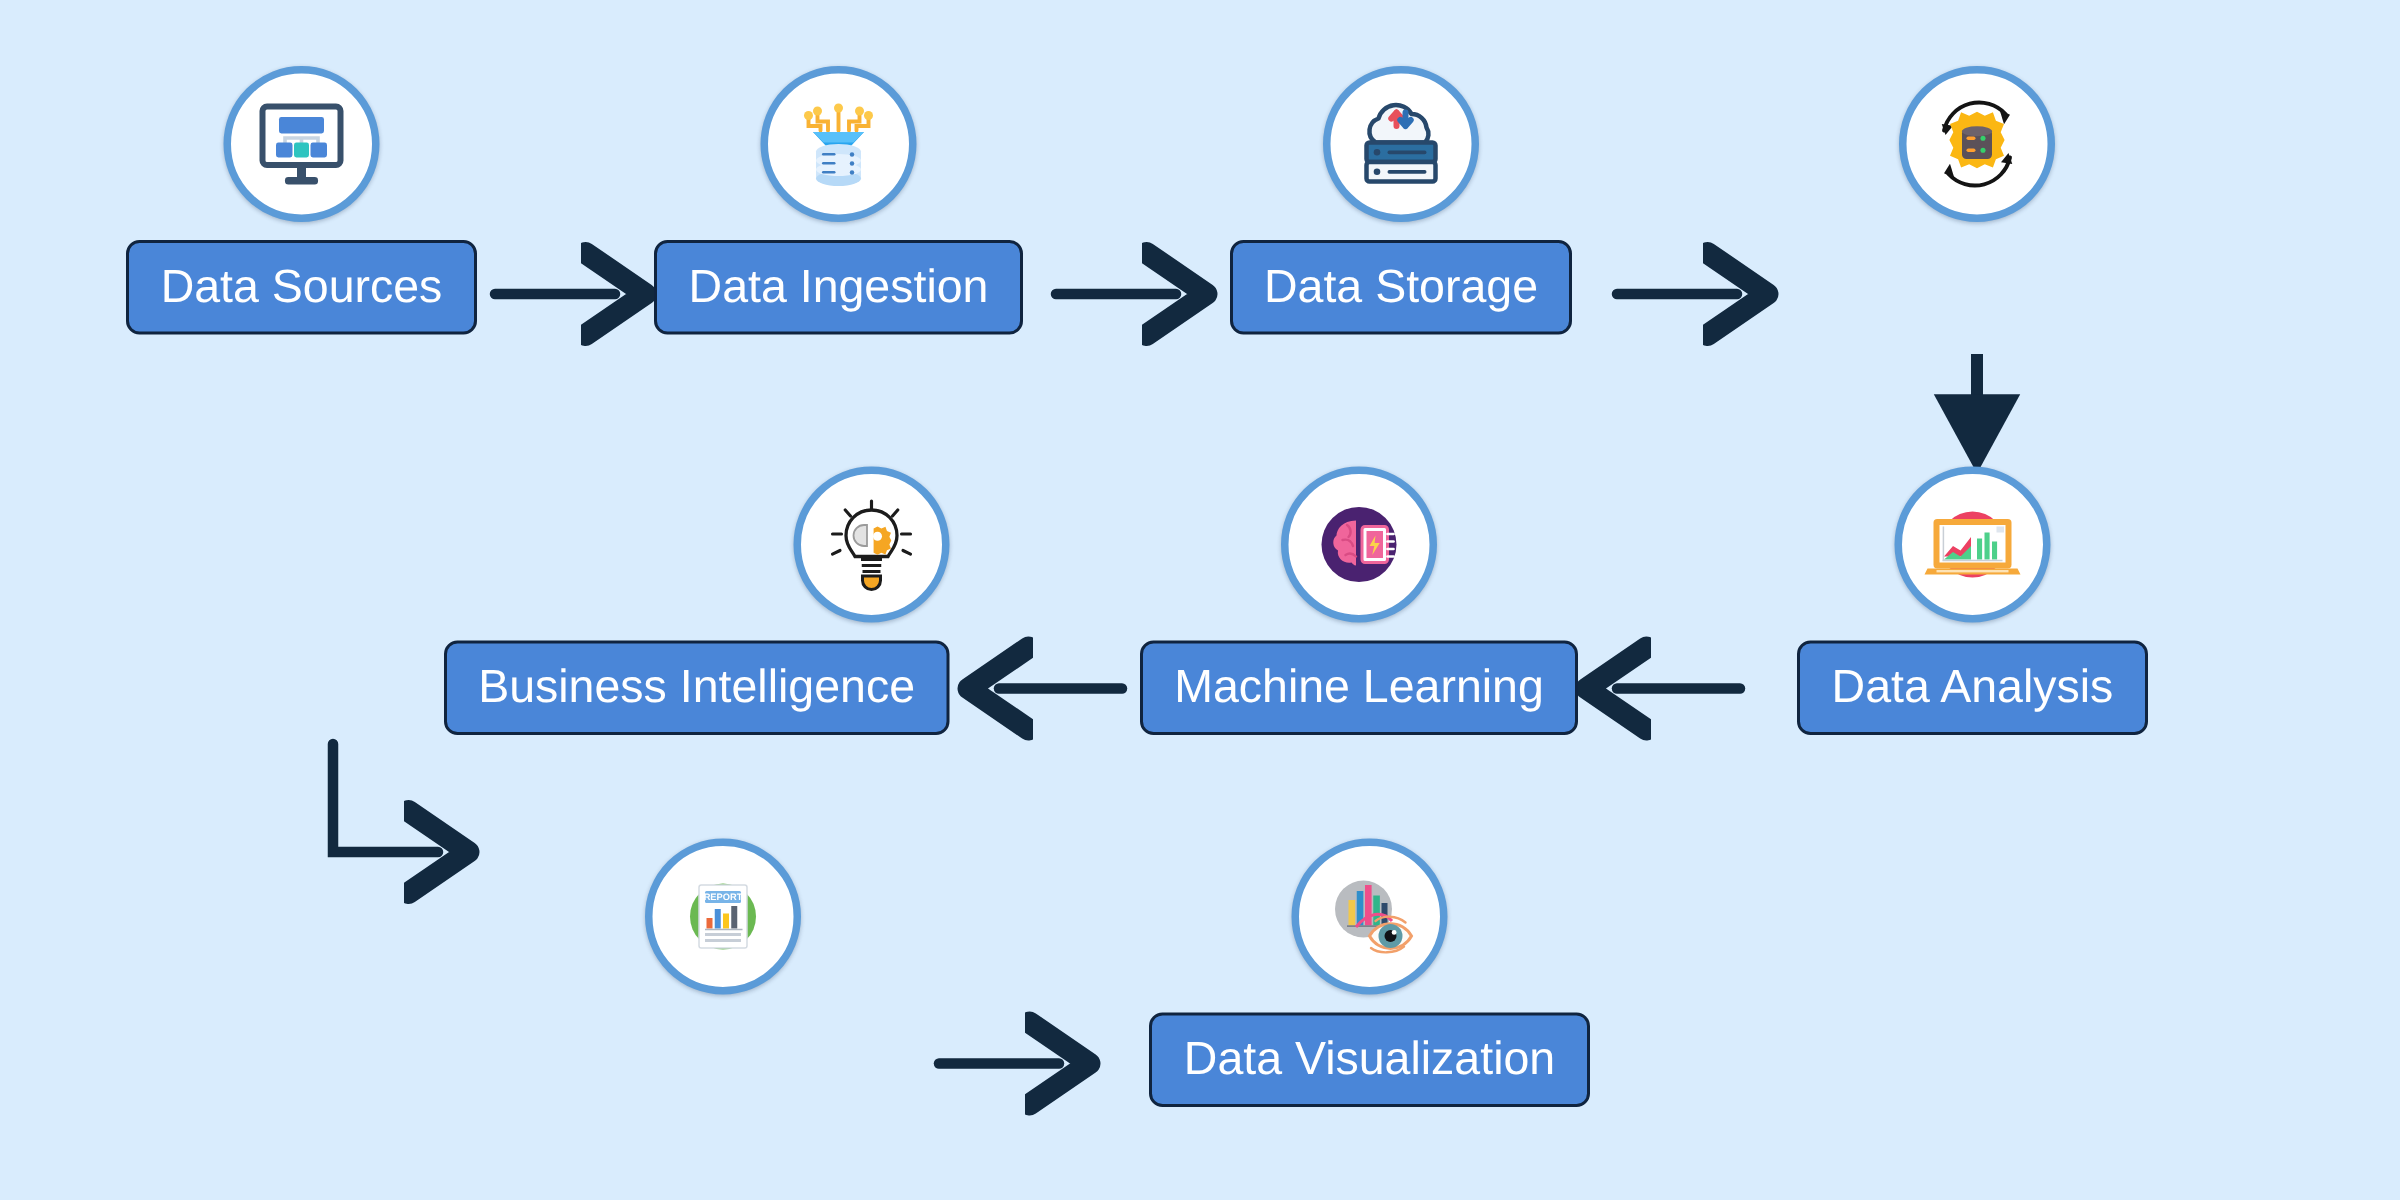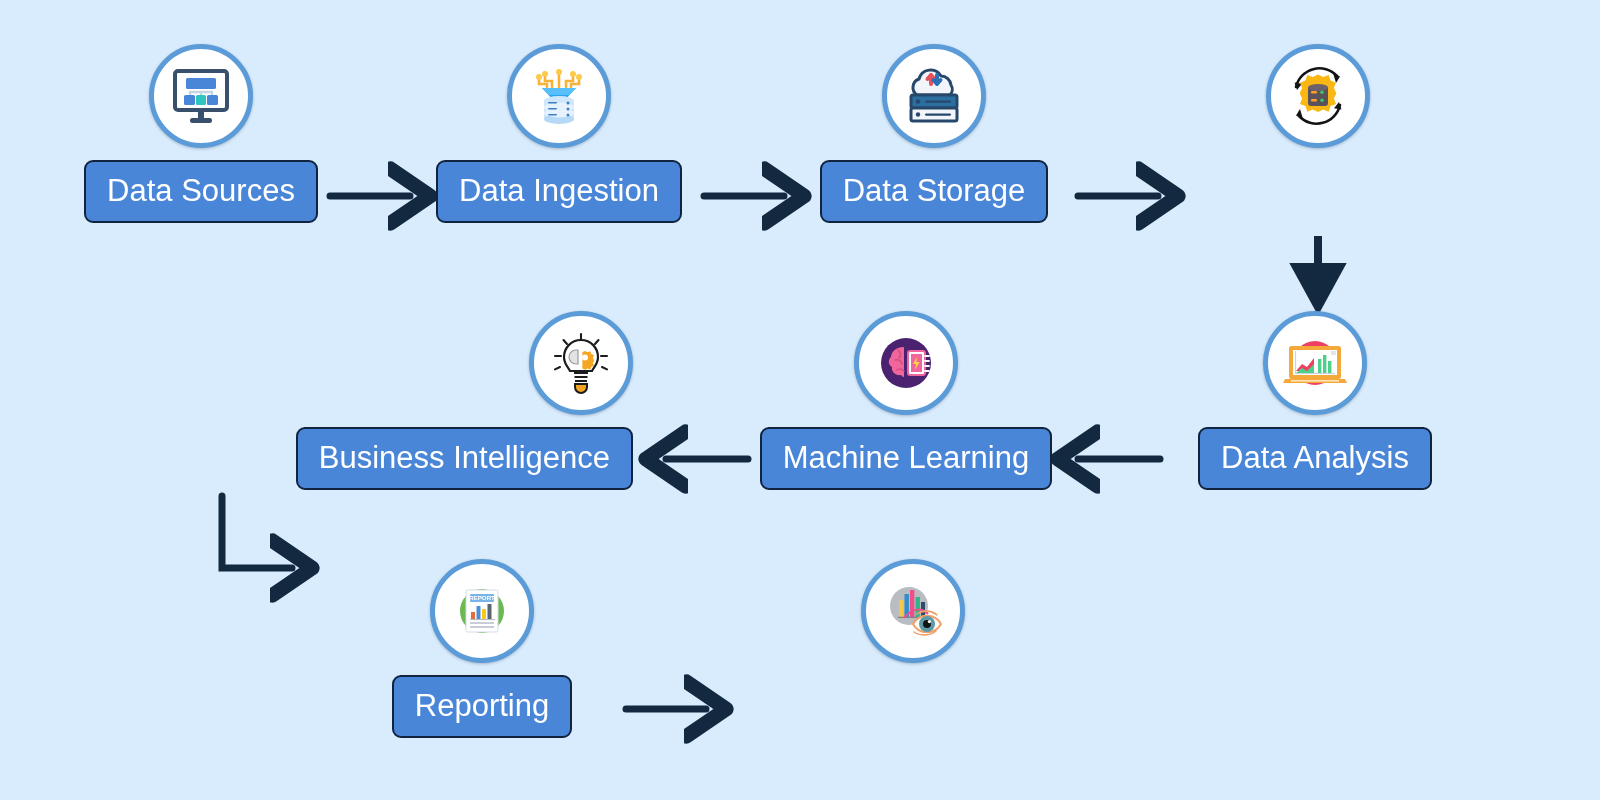--- a/index.html
+++ b/index.html
@@ -288,21 +288,20 @@
           <rect x="36" y="34" width="4" height="10" fill="#fcc61d"></rect>
           <rect x="41.5" y="29" width="4" height="15" fill="#5a6472"></rect>
           <line x1="24" y1="44.6" x2="49" y2="44.6" stroke="#aeb6c0" stroke-width="1"></line>
         </g>
         <g fill="#c7ced7">
           <rect x="24" y="47" width="24" height="2"></rect>
           <rect x="24" y="51" width="24" height="2"></rect>
         </g>
       </svg>
     </div>
-    <div class="node-label">Reporting</div>
   </div>
 
   <div class="node" style="left:768px; top:559px; width:290px;">
     <div class="node-icon">
       <svg width="74" height="74" viewBox="0 0 74 74">
         <circle cx="33" cy="32" r="19" fill="#b9bcc0"></circle>
         <g>
           <rect x="23" y="26" width="4.4" height="17" fill="#f2c84b"></rect>
           <rect x="28.5" y="20" width="4.4" height="23" fill="#2f8ecb"></rect>
           <rect x="34" y="16" width="4.4" height="27" fill="#ef4e8a"></rect>
@@ -314,15 +313,16 @@
         <path d="M37 50 c6 -11 22 -11 28 0 c-6 11 -22 11 -28 0 z" fill="#fdfbf7" stroke="#f2a06a" stroke-width="2"></path>
         <circle cx="51" cy="50" r="8" fill="#5e9aa6"></circle>
         <circle cx="51" cy="50" r="4" fill="#111318"></circle>
         <circle cx="53.4" cy="47.6" r="1.6" fill="#ffffff"></circle>
         <g stroke="#f2a06a" stroke-width="1.6" fill="none" stroke-linecap="round">
           <path d="M41 40 c5 -4 14 -4 20 1"></path>
           <path d="M38 58 c5 4 16 4 22 -1"></path>
         </g>
       </svg>
     </div>
+    <div class="node-label">Data Visualization</div>
   </div>
 
 </div>
 
 </body></html>

